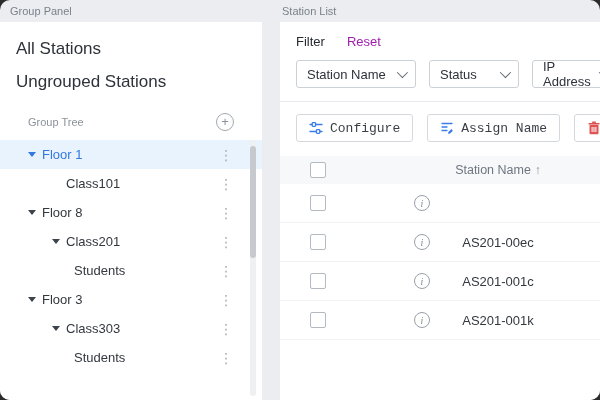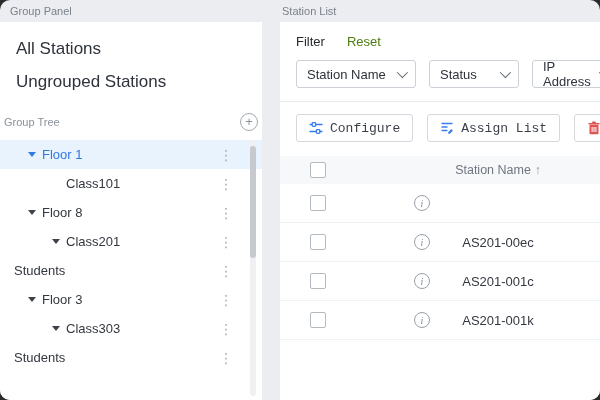--- a/index.html
+++ b/index.html
@@ -8,43 +8,43 @@
   .panel-title{position:absolute;top:5px;font-size:11px;color:#7b828c;}
   .pt-left{left:10px}.pt-right{left:282px}
 
   .card{position:absolute;top:22px;bottom:0;background:#fff;}
   .left-card{left:0;width:262px;padding-top:10px;box-sizing:border-box;}
   .right-card{left:280px;width:324px;box-sizing:border-box;}
 
   
   .static-item{height:33px;display:flex;align-items:center;padding-left:16px;font-size:17px;color:#2e323a;cursor:pointer;}
   .group-tree-header{height:28px;margin-top:10px;display:flex;align-items:center;justify-content:space-between;
-                     padding:0 4px;}
+                     padding:0 28px;}
   .gt-label{font-size:11px;color:#8b929b;}
   .plus-btn{width:18px;height:18px;border:1px solid #a3a9b0;border-radius:50%;color:#8b929b;
             font-size:13px;line-height:16px;text-align:center;box-sizing:border-box;cursor:pointer;}
   .tree{margin-top:4px;}
   .tree-row{height:29px;display:flex;align-items:center;cursor:pointer;}
-  .lvl0{padding-left:28px}.lvl1{padding-left:52px}.lvl2{}
+  .lvl0{padding-left:28px}.lvl1{padding-left:52px}.lvl2{padding-left:60px}
   .tri{width:14px;flex:none;display:flex;align-items:center;}
   .tri::before{content:"";border-left:4px solid transparent;border-right:4px solid transparent;
                border-top:5px solid #3d434b;}
   .tri.empty::before{border:none;}
   .tree-label{flex:1;font-size:13px;color:#33373e;}
   .tree-row.selected{background:#e9f3fd;}
   .tree-row.selected .tree-label{color:#3178e0;}
   .tree-row.selected .tri::before{border-top-color:#3178e0;}
   .kebab{width:16px;margin-right:28px;text-align:center;color:#a6acb4;font-size:14px;line-height:14px;flex:none;cursor:pointer;}
   .sb-track{position:absolute;right:6px;top:118px;bottom:4px;width:6px;background:#eef0f2;border-radius:3px;}
   .sb-thumb{position:absolute;left:0;top:6px;width:6px;height:112px;background:#c6cacf;border-radius:3px;}
 
   
   .filter-row{display:flex;gap:22px;padding:12px 16px 11px;font-size:13px;}
   .filter-label{color:#24292f;}
-  .reset-link{color:#4d7c0f;cursor:pointer;}
+  .reset-link{color:#a21caf;cursor:pointer;}
   .dd-row{display:flex;gap:13px;padding:0 0 0 16px;}
   .dropdown{height:28px;border:1px solid #ccd1d7;border-radius:3px;display:flex;align-items:center;
             justify-content:space-between;padding:0 10px;font-size:13px;color:#2e323a;box-sizing:border-box;cursor:pointer;background:#fff;}
   .dd1{width:120px}.dd2{width:90px}.dd3{flex:1;min-width:0;margin-right:0;}
   .chev{width:7px;height:7px;border-right:1.5px solid #646b74;border-bottom:1.5px solid #646b74;
         transform:rotate(45deg) translateY(-2px);margin-left:8px;flex:none;}
   .divider{margin-top:13px;border-top:1px solid #e7eaee;}
   .btn-row{display:flex;gap:14px;padding:12px 0 12px 16px;}
   .btn{height:28px;border:1px solid #d4d8dd;background:#fff;border-radius:3px;display:flex;align-items:center;
        gap:7px;padding:0 12px;font-size:13px;color:#3a3f47;font-family:Liberation Mono, monospace;cursor:pointer;flex:none;}
@@ -162,21 +162,21 @@
         </svg>
         <span>Configure</span>
       </button>
       <button class="btn">
         <svg width="14" height="14" viewBox="0 0 14 14">
           <g stroke="#3b7cf0" stroke-width="1.3" fill="none" stroke-linecap="round">
             <path d="M2 2.5h10M2 6h5M2 9.5h5"></path>
           </g>
           <path d="M8.2 11.2l3.1-3.1 1.6 1.6-3.1 3.1h-1.6z" fill="#3b7cf0"></path>
         </svg>
-        <span>Assign List</span>
+        <span>Assign Name</span>
       </button>
       <button class="btn">
         <svg width="14" height="14" viewBox="0 0 14 14">
           <g fill="#dd5454">
             <rect x="2.5" y="3.8" width="9" height="9.4" rx="1"></rect>
             <rect x="1.3" y="1.9" width="11.4" height="1.5" rx="0.75"></rect>
             <rect x="5" y="0.6" width="4" height="1.3" rx="0.65"></rect>
           </g>
           <g stroke="#fff" stroke-width="1">
             <line x1="5.1" y1="6" x2="5.1" y2="11"></line>

